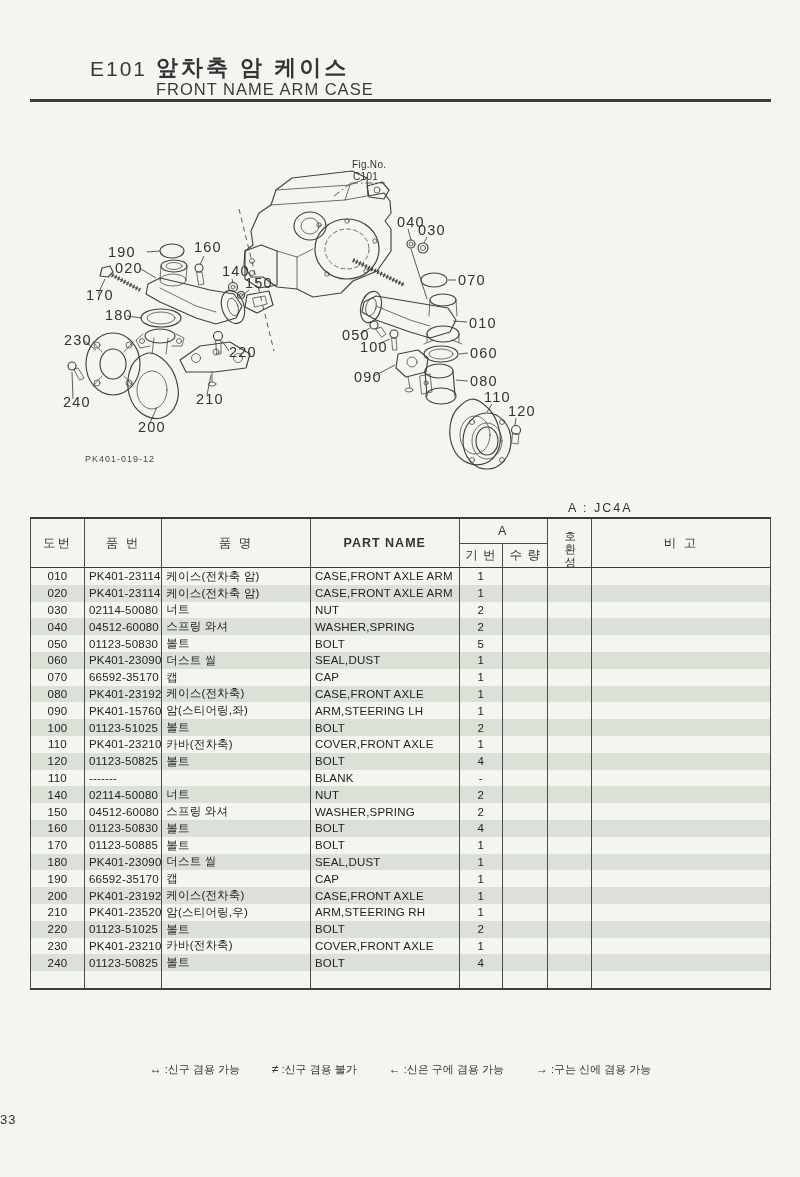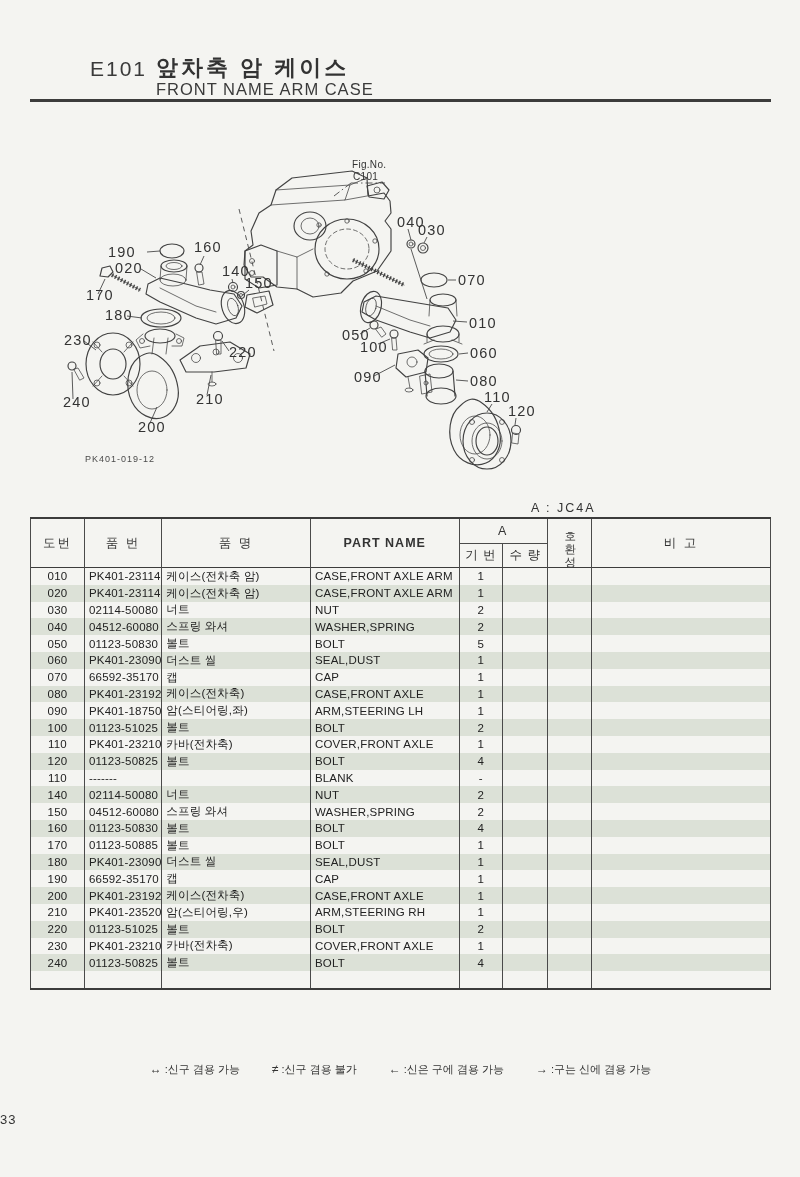--- a/index.html
+++ b/index.html
@@ -18,21 +18,21 @@
   .thin{stroke-width:0.75;}
   .dash{fill:none;stroke:#4a4a4a;stroke-width:0.9;stroke-dasharray:5 4;}
   .dashdot{fill:none;stroke:#4a4a4a;stroke-width:0.9;stroke-dasharray:7 3 1.5 3;}
   .leader{stroke:#4a4a4a;stroke-width:0.9;fill:none;}
   .thread{stroke:#424242;stroke-width:4.2;stroke-dasharray:1.4 2;fill:none;}
   .co{font-size:14.5px;letter-spacing:1.2px;fill:#333;}
   .figlabel{font-size:10px;fill:#333;letter-spacing:0.3px;}
   .dwgno{font-size:9px;fill:#4a4a4a;letter-spacing:1px;}
 
   
-  .model-note{position:absolute;left:531px;top:501px;font-size:12.5px;letter-spacing:2px;color:#333;}
+  .model-note{position:absolute;left:568px;top:501px;font-size:12.5px;letter-spacing:2px;color:#333;}
 
   
   table.parts{position:absolute;left:30px;top:517px;width:741px;border-collapse:collapse;table-layout:fixed;
     border-top:2.5px solid #3c3c3c;border-bottom:2.5px solid #3c3c3c;border-left:1.6px solid #3c3c3c;border-right:1.6px solid #3c3c3c;}
   table.parts th, table.parts td{border-left:1.2px solid #4a4a4a;border-right:1.2px solid #4a4a4a;
     padding:0 4px;font-weight:normal;overflow:hidden;white-space:nowrap;}
   table.parts thead th{font-size:12.5px;color:#333;text-align:center;letter-spacing:2px;}
   table.parts thead tr.h1 th{height:24px;}
   table.parts thead tr.h2 th{height:23px;border-top:1px solid #4a4a4a;}
   table.parts thead th.span2{border-bottom:0;}
@@ -337,21 +337,21 @@
       <td class="c-pno">PK401-23192</td>
       <td class="c-ko">케이스(전차축)</td>
       <td class="c-en">CASE,FRONT AXLE</td>
       <td class="c-qty">1</td>
       <td></td>
       <td></td>
       <td></td>
     </tr>
         <tr>
       <td class="c-ref">090</td>
-      <td class="c-pno">PK401-18750</td>
+      <td class="c-pno">PK401-15760</td>
       <td class="c-ko">암(스티어링,좌)</td>
       <td class="c-en">ARM,STEERING LH</td>
       <td class="c-qty">1</td>
       <td></td>
       <td></td>
       <td></td>
     </tr>
         <tr class="shaded">
       <td class="c-ref">100</td>
       <td class="c-pno">01123-51025</td>

